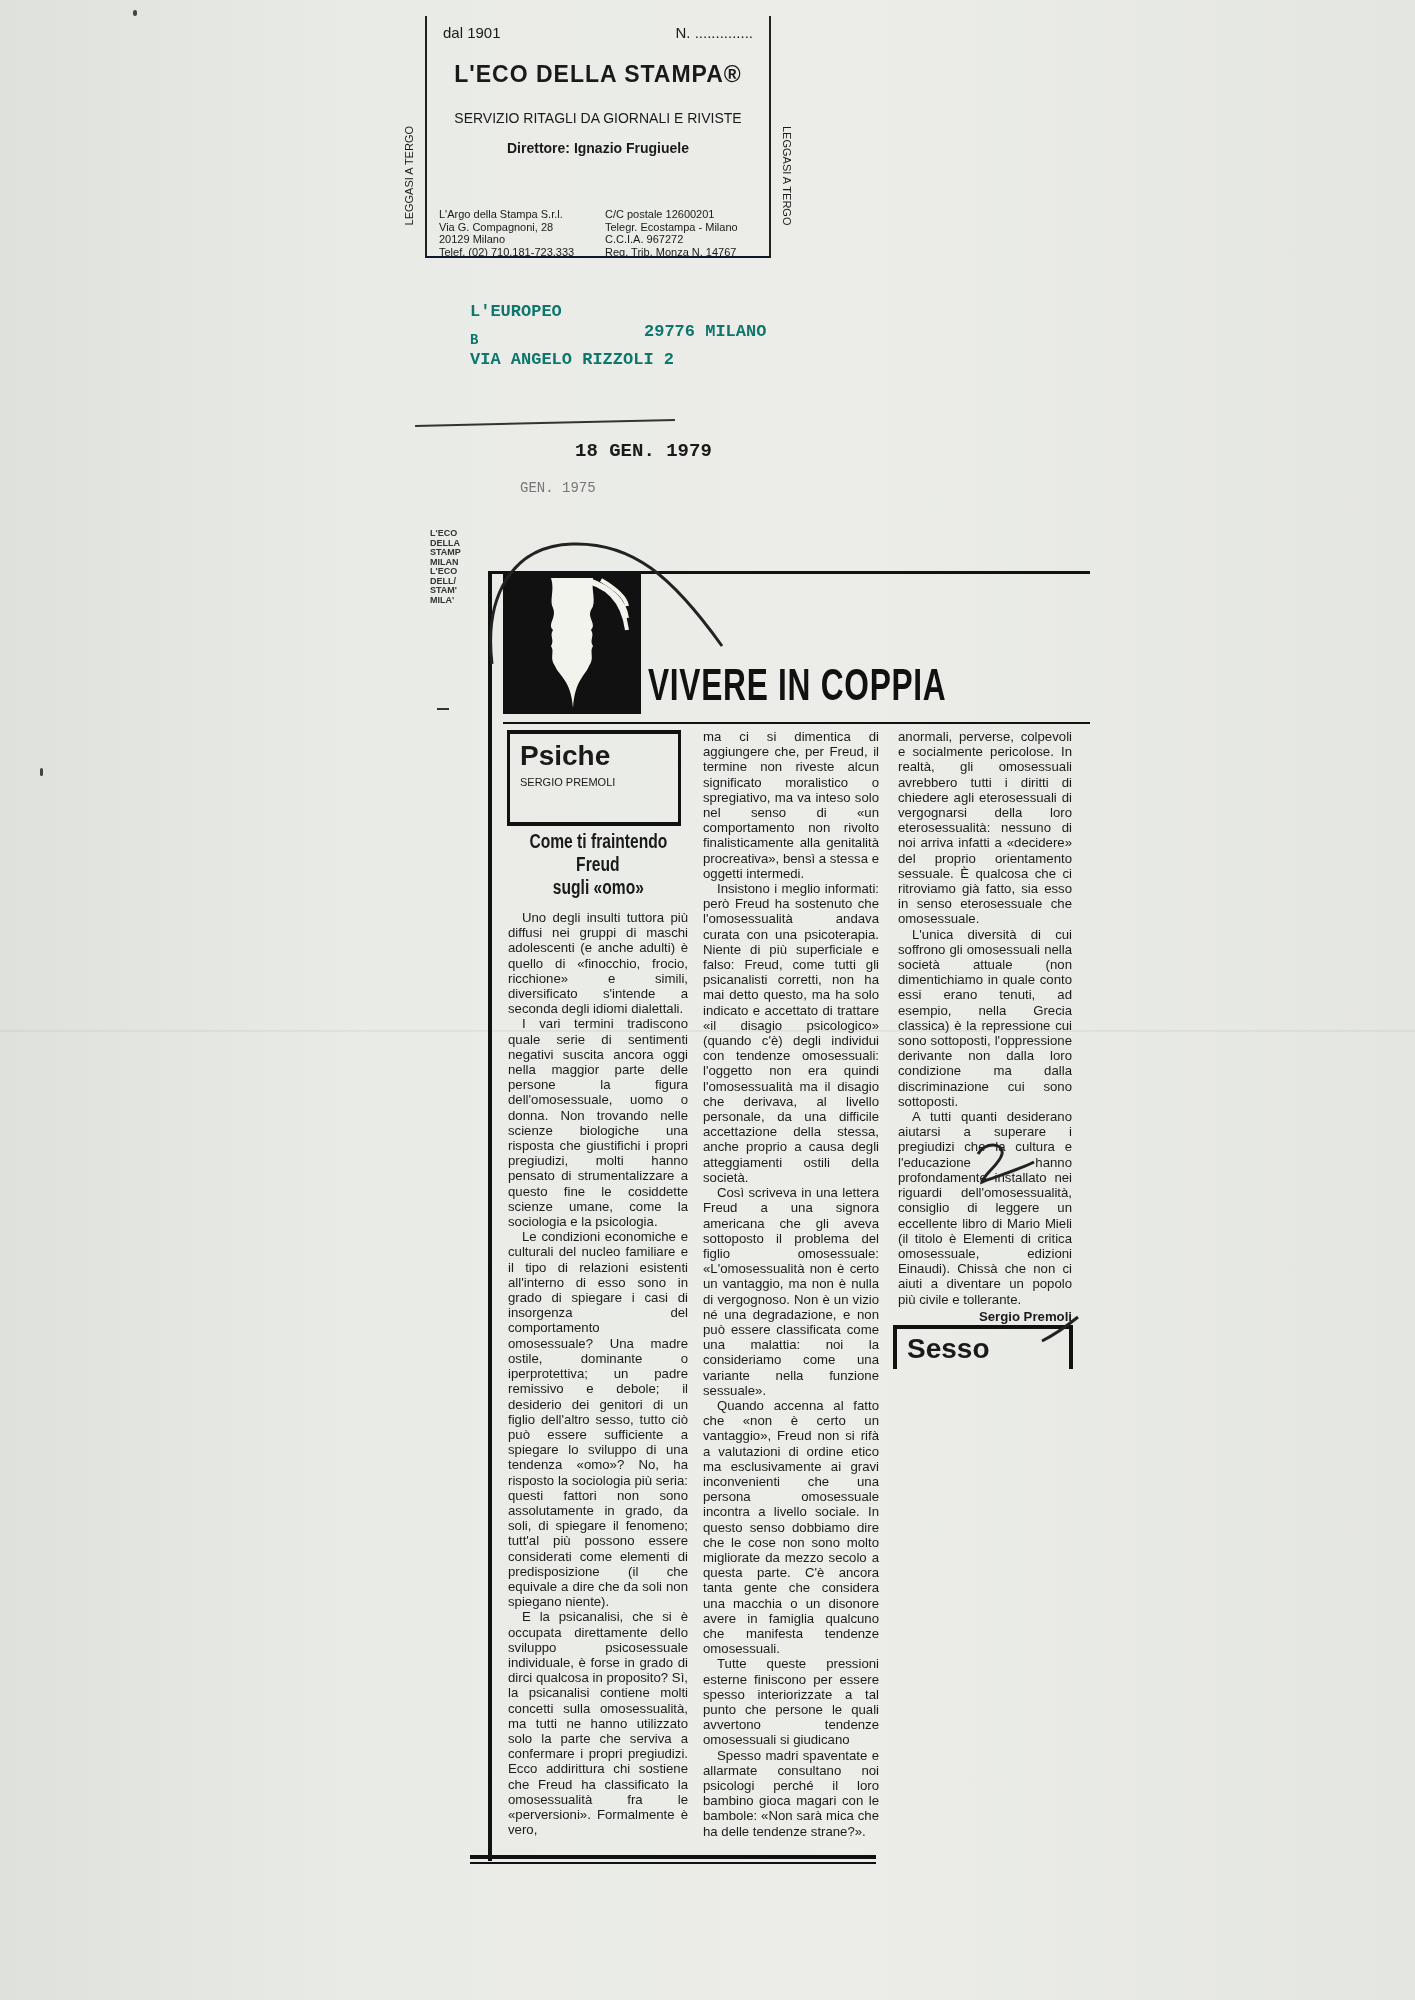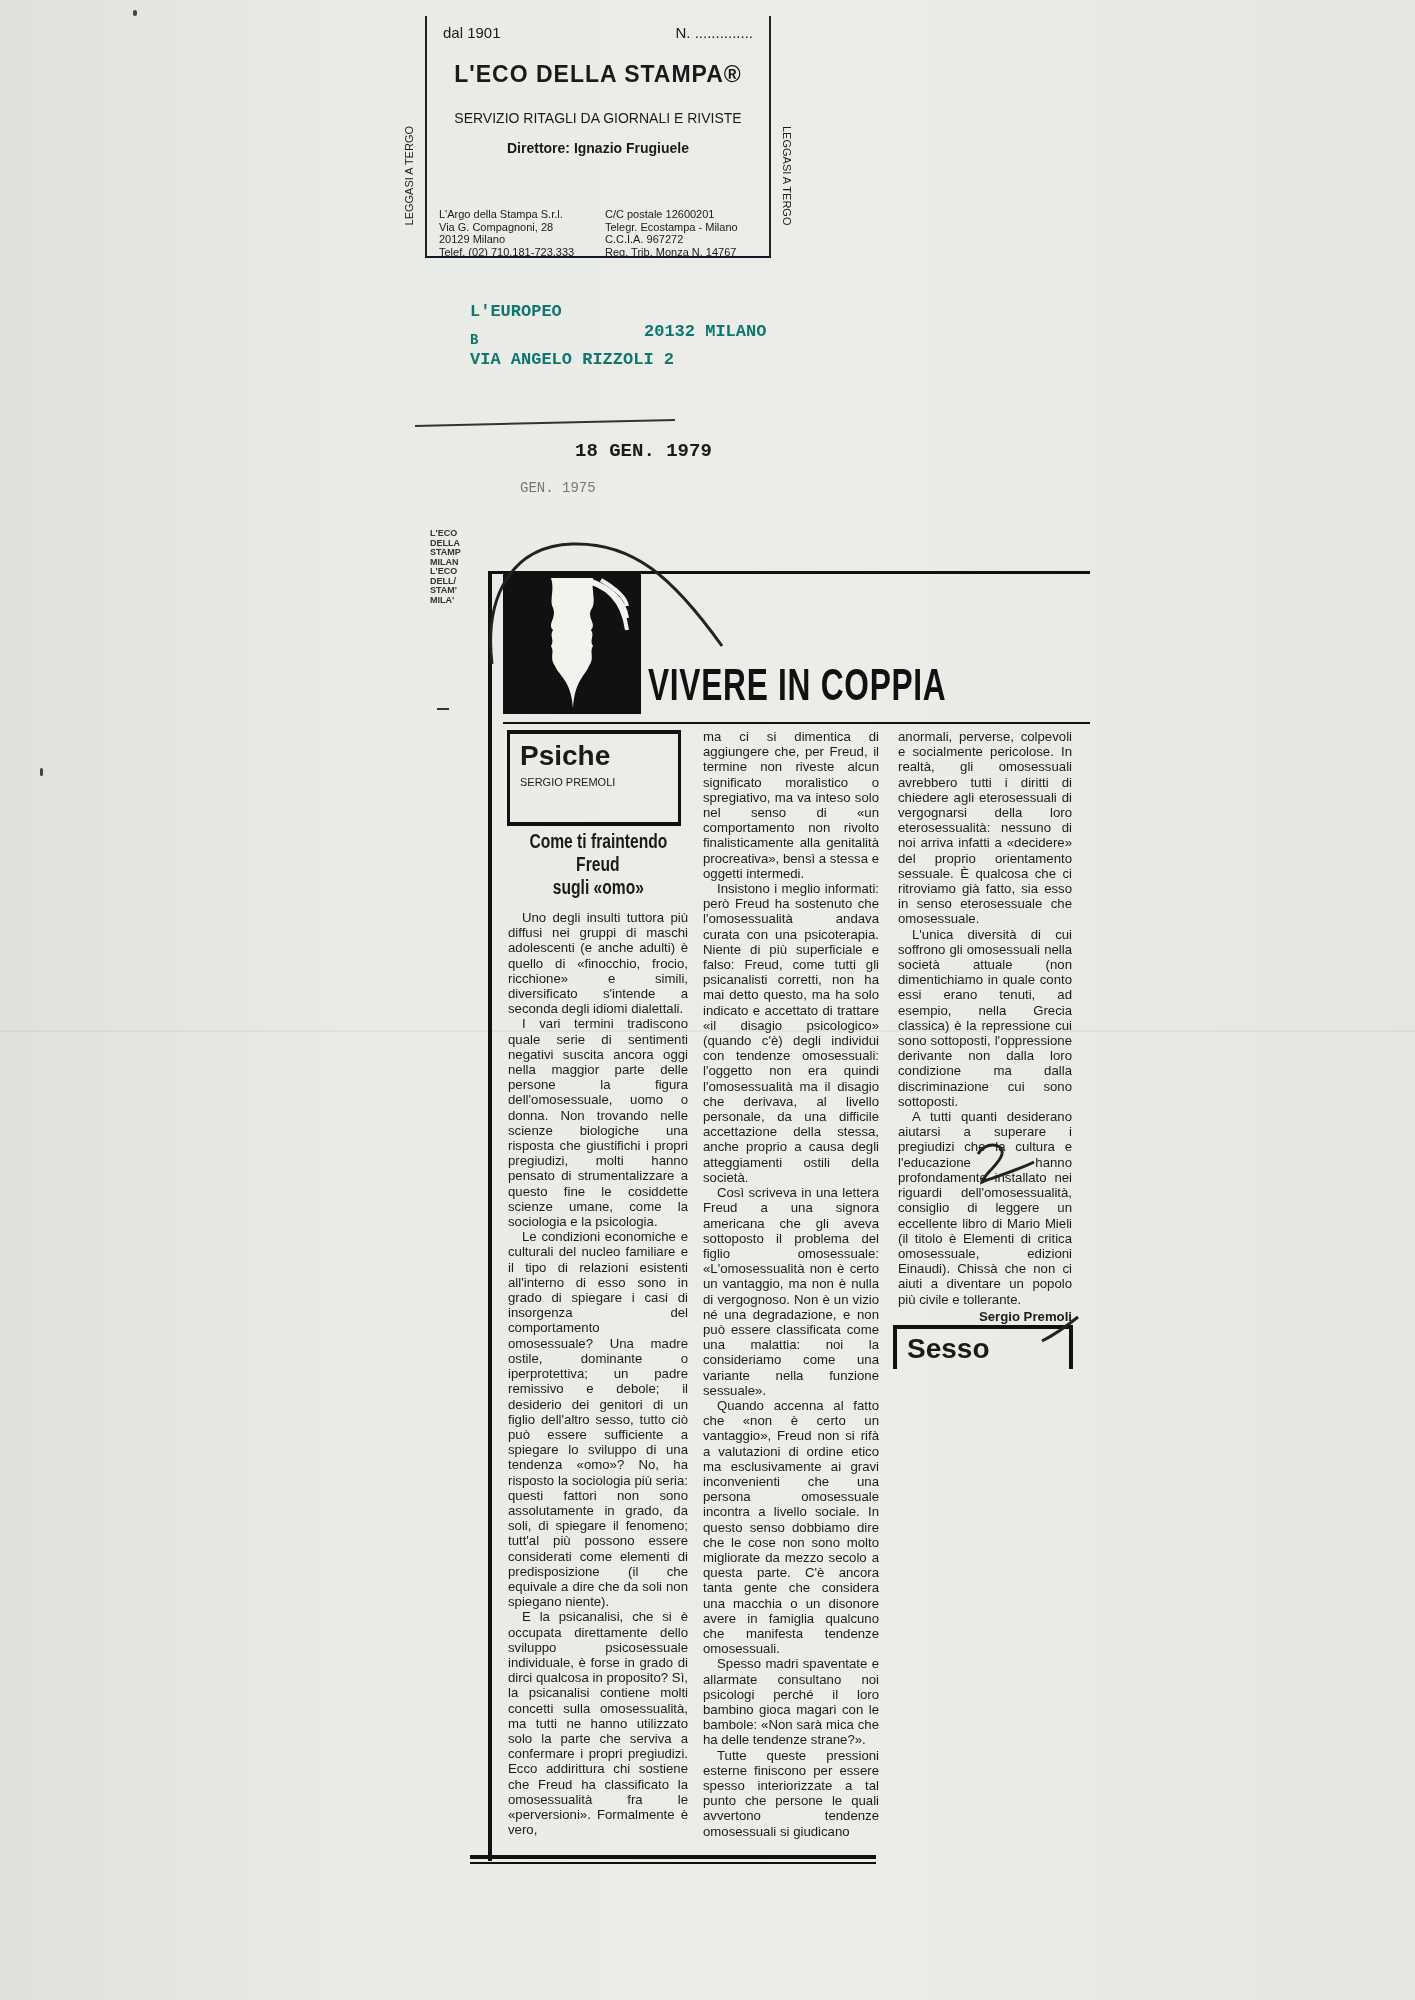--- a/index.html
+++ b/index.html
@@ -94,21 +94,21 @@
   <div class="addr-right">
     <div>C/C postale 12600201</div>
     <div>Telegr. Ecostampa - Milano</div>
     <div>C.C.I.A. 967272</div>
     <div>Reg. Trib. Monza N. 14767</div>
   </div>
 </div>
 
 <div class="addr" style="left:470px;top:302px;">L'EUROPEO</div>
 <div class="addr" style="left:470px;top:332px;font-size:14px;">B</div>
-<div class="addr" style="left:644px;top:322px;">20132 MILANO</div>
+<div class="addr" style="left:644px;top:322px;">29776 MILANO</div>
 <div class="addr" style="left:470px;top:350px;">VIA ANGELO RIZZOLI 2</div>
 <div class="dash-line"></div>
 <div class="date-stamp">18 GEN. 1979</div>
 <div class="date-faint">GEN. 1975</div>
 <div class="mini-stack">
   <div>L'ECO</div>
   <div>DELLA</div>
   <div>STAMP</div>
   <div>MILAN</div>
   <div>L'ECO</div>
@@ -151,22 +151,22 @@
   <p>I vari termini tradiscono quale serie di sentimenti negativi suscita ancora oggi nella maggior parte delle persone la figura dell'omosessuale, uomo o donna. Non trovando nelle scienze biologiche una risposta che giustifichi i propri pregiudizi, molti hanno pensato di strumentalizzare a questo fine le cosiddette scienze umane, come la sociologia e la psicologia.</p>
   <p>Le condizioni economiche e culturali del nucleo familiare e il tipo di relazioni esistenti all'interno di esso sono in grado di spiegare i casi di insorgenza del comportamento omosessuale? Una madre ostile, dominante o iperprotettiva; un padre remissivo e debole; il desiderio dei genitori di un figlio dell'altro sesso, tutto ciò può essere sufficiente a spiegare lo sviluppo di una tendenza «omo»? No, ha risposto la sociologia più seria: questi fattori non sono assolutamente in grado, da soli, di spiegare il fenomeno; tutt'al più possono essere considerati come elementi di predisposizione (il che equivale a dire che da soli non spiegano niente).</p>
   <p>E la psicanalisi, che si è occupata direttamente dello sviluppo psicosessuale individuale, è forse in grado di dirci qualcosa in proposito? Sì, la psicanalisi contiene molti concetti sulla omosessualità, ma tutti ne hanno utilizzato solo la parte che serviva a confermare i propri pregiudizi. Ecco addirittura chi sostiene che Freud ha classificato la omosessualità fra le «perversioni». Formalmente è vero,</p>
 </div>
 
 <div class="col" style="left:703px;top:729px;width:176px;">
   <p class="noindent">ma ci si dimentica di aggiungere che, per Freud, il termine non riveste alcun significato moralistico o spregiativo, ma va inteso solo nel senso di «un comportamento non rivolto finalisticamente alla genitalità procreativa», bensì a stessa e oggetti intermedi.</p>
   <p>Insistono i meglio informati: però Freud ha sostenuto che l'omosessualità andava curata con una psicoterapia. Niente di più superficiale e falso: Freud, come tutti gli psicanalisti corretti, non ha mai detto questo, ma ha solo indicato e accettato di trattare «il disagio psicologico» (quando c'è) degli individui con tendenze omosessuali: l'oggetto non era quindi l'omosessualità ma il disagio che derivava, al livello personale, da una difficile accettazione della stessa, anche proprio a causa degli atteggiamenti ostili della società.</p>
   <p>Così scriveva in una lettera Freud a una signora americana che gli aveva sottoposto il problema del figlio omosessuale: «L'omosessualità non è certo un vantaggio, ma non è nulla di vergognoso. Non è un vizio né una degradazione, e non può essere classificata come una malattia: noi la consideriamo come una variante nella funzione sessuale».</p>
   <p>Quando accenna al fatto che «non è certo un vantaggio», Freud non si rifà a valutazioni di ordine etico ma esclusivamente ai gravi inconvenienti che una persona omosessuale incontra a livello sociale. In questo senso dobbiamo dire che le cose non sono molto migliorate da mezzo secolo a questa parte. C'è ancora tanta gente che considera una macchia o un disonore avere in famiglia qualcuno che manifesta tendenze omosessuali.</p>
+  <p>Tutte queste pressioni esterne finiscono per essere spesso interiorizzate a tal punto che persone le quali avvertono tendenze omosessuali si giudicano</p>
   <p>Spesso madri spaventate e allarmate consultano noi psicologi perché il loro bambino gioca magari con le bambole: «Non sarà mica che ha delle tendenze strane?».</p>
-  <p>Tutte queste pressioni esterne finiscono per essere spesso interiorizzate a tal punto che persone le quali avvertono tendenze omosessuali si giudicano</p>
 </div>
 
 <div class="col" style="left:898px;top:729px;width:174px;">
   <p class="noindent">anormali, perverse, colpevoli e socialmente pericolose. In realtà, gli omosessuali avrebbero tutti i diritti di chiedere agli eterosessuali di vergognarsi della loro eterosessualità: nessuno di noi arriva infatti a «decidere» del proprio orientamento sessuale. È qualcosa che ci ritroviamo già fatto, sia esso in senso eterosessuale che omosessuale.</p>
   <p>L'unica diversità di cui soffrono gli omosessuali nella società attuale (non dimentichiamo in quale conto essi erano tenuti, ad esempio, nella Grecia classica) è la repressione cui sono sottoposti, l'oppressione derivante non dalla loro condizione ma dalla discriminazione cui sono sottoposti.</p>
   <p>A tutti quanti desiderano aiutarsi a superare i pregiudizi che la cultura e l'educazione hanno profondamente installato nei riguardi dell'omosessualità, consiglio di leggere un eccellente libro di Mario Mieli (il titolo è Elementi di critica omosessuale, edizioni Einaudi). Chissà che non ci aiuti a diventare un popolo più civile e tollerante.</p>
   <div class="sig">Sergio Premoli</div>
 </div>
 
 <svg class="pen-two" viewBox="0 0 70 50">

